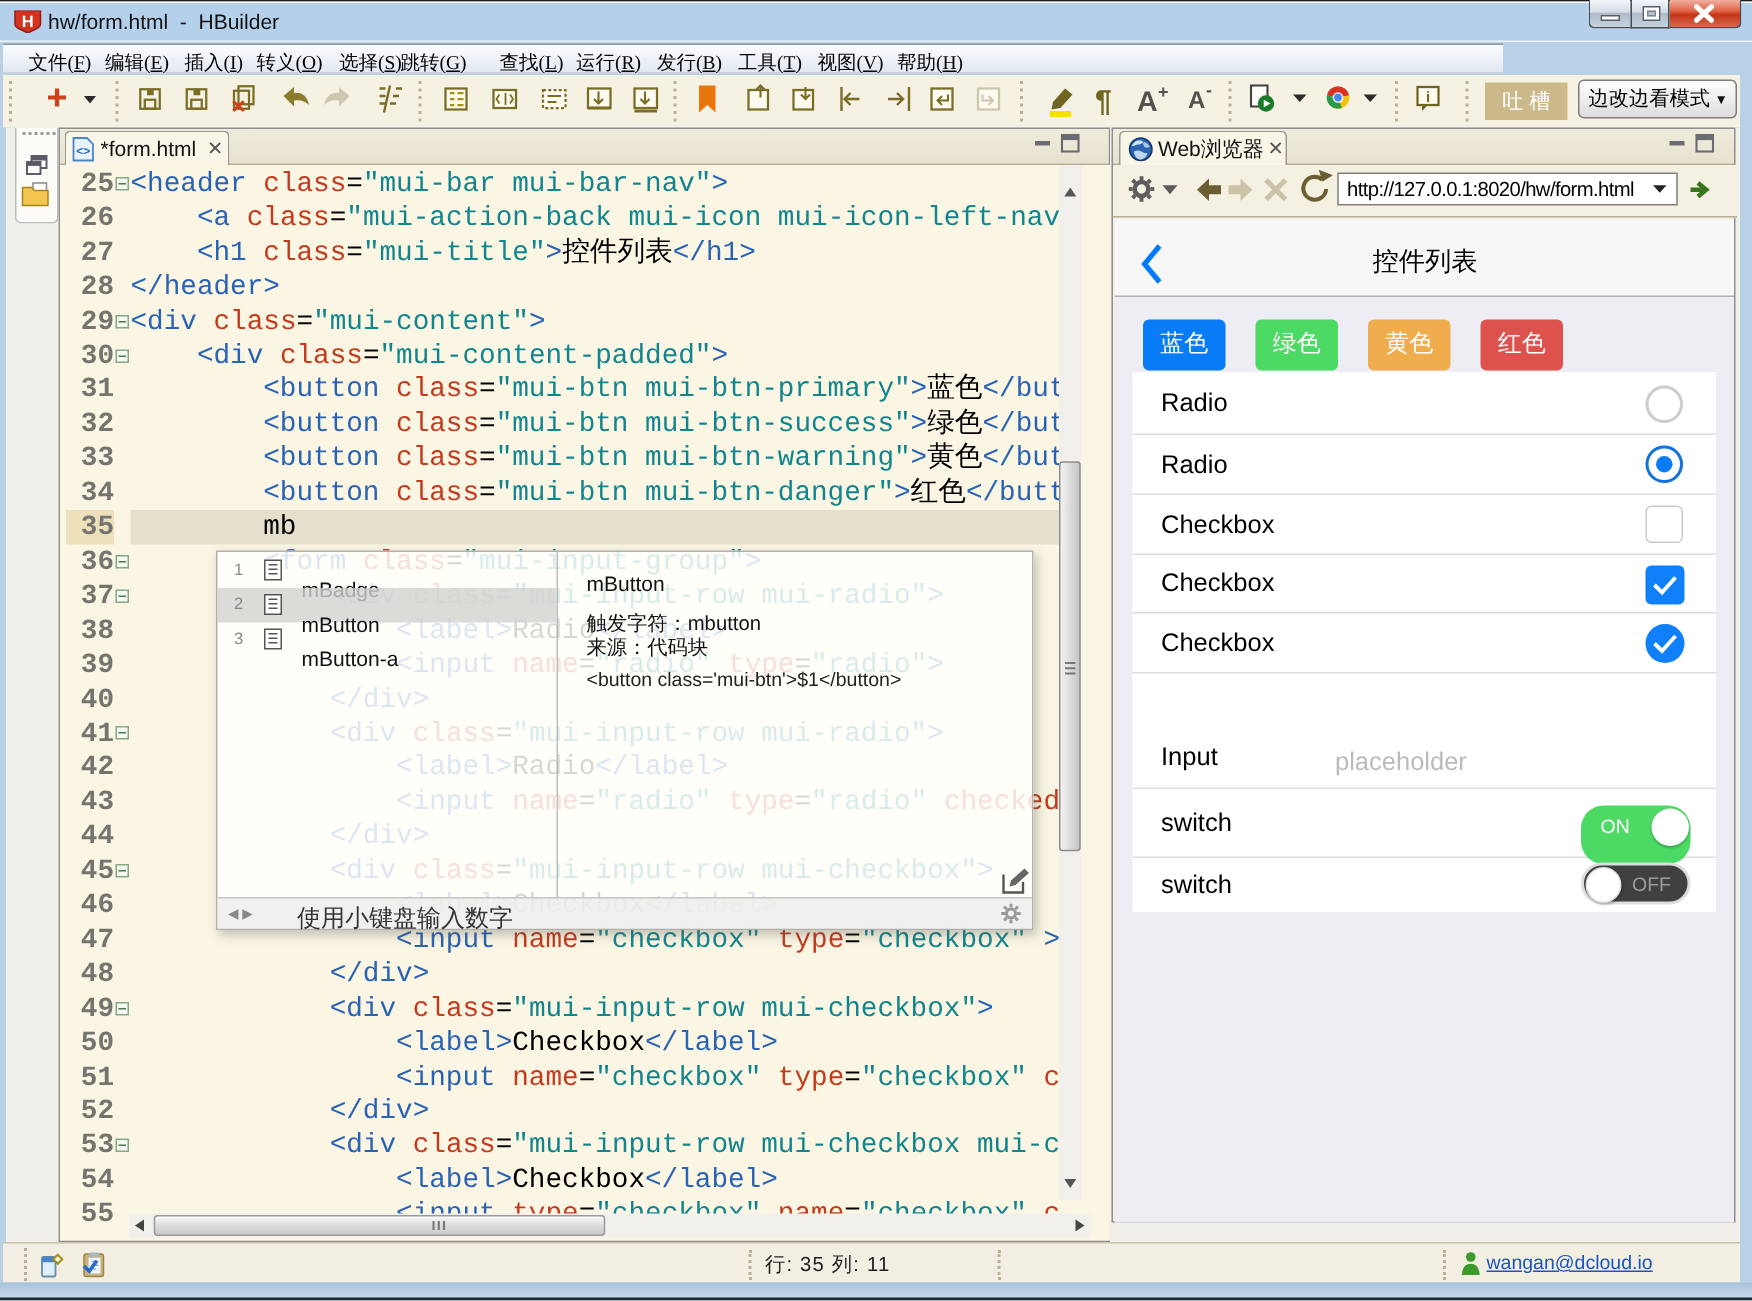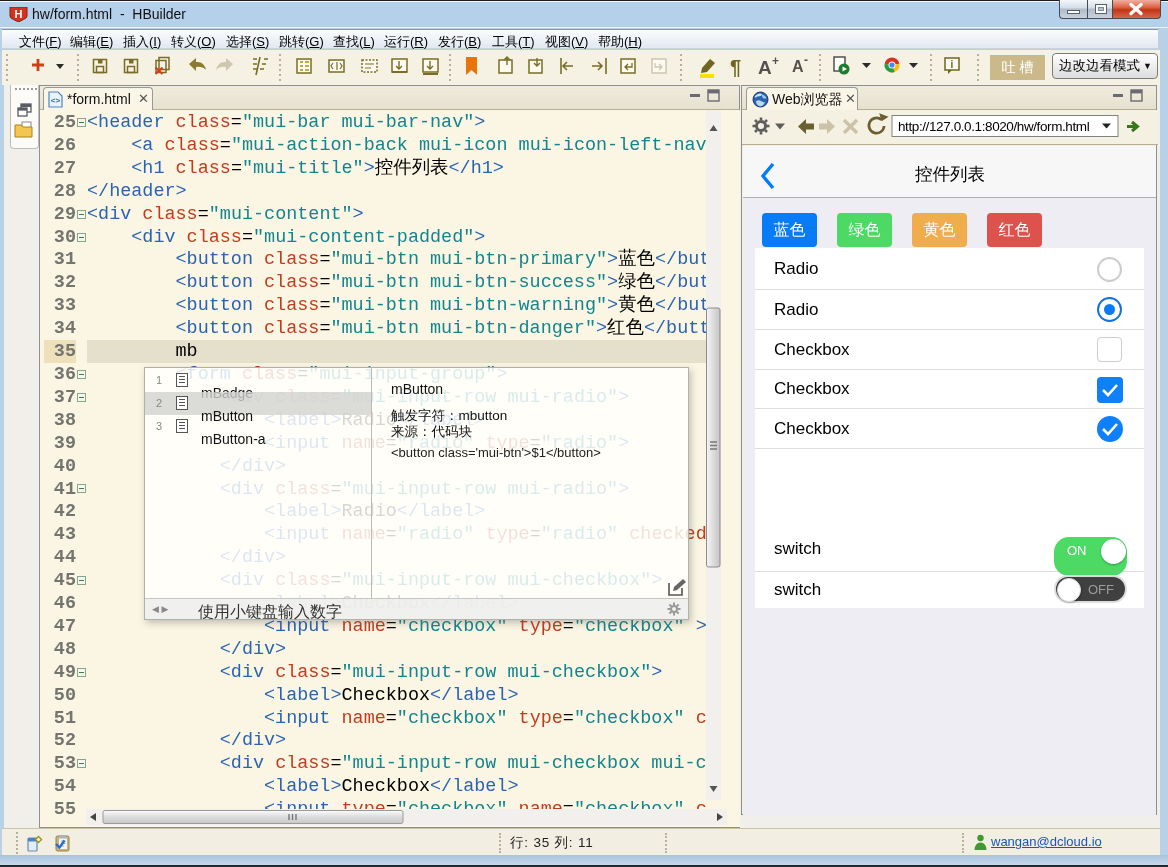--- a/index.html
+++ b/index.html
@@ -10,23 +10,23 @@
   background:#b5d0ea; border-top:1px solid #f8fbfe; border-bottom:1px solid #eef4fa; }
 #title-text { position:absolute; left:32px; top:6px; font-size:14px; color:#111; }
 
 #winbtns { position:absolute; left:1059px; top:0; width:102px; height:19px; display:flex; }
 .wbtn { height:19px; border:1px solid #474c52; border-top:none; position:relative;
   background:linear-gradient(#f4f7fa 0%,#d3dce6 45%,#b0bcca 50%,#c7d2de 100%); }
 .wbtn.min { width:28px; border-right:none; border-radius:0 0 0 4px; }
 .wbtn.max { width:26px; }
 .wbtn.close { width:48px; border-left:none; border-radius:0 0 4px 0;
   background:linear-gradient(#f0b0a0 0%,#e06448 40%,#c33516 55%,#d6684c 100%); }
-#menubar { position:absolute; left:2px; top:29px; width:1156px; height:20px;
+#menubar { position:absolute; left:2px; top:29px; width:1000px; height:20px;
   background:linear-gradient(#fbfcfe,#e2e8f1); border-top:1px solid #8a96a2; border-bottom:1px solid #cdd2da;
-  font-size:13px; color:#000; }
+  font-size:13px; color:#000;font-family:Liberation Serif, serif; }
 #menubar span.mi { position:absolute; top:3px; }
 #toolbar { position:absolute; left:2px; top:50px; width:1158px; height:35px; background:#f6f2e3; }
 #workspace { position:absolute; left:4px; top:85px; width:1156px; height:743px; background:#f0efe9; }
 #statusbar { position:absolute; left:2px; top:828px; width:1158px; height:27px;
   background:#f2efe2; border-top:1px solid #cac3aa; font-size:13px; color:#222; }
 #frame-bottom { position:absolute; left:0; top:855px; width:1168px; height:12px;
   background:linear-gradient(#a9c3dc,#c4d8ea); border-bottom:2px solid #23282e; }
 
 #editorpanel { position:absolute; left:35px; top:0; width:701px; height:743px;
   border:1px solid #8f8f8f; background:#fbf6e3; }
@@ -104,21 +104,21 @@
         <path d="M18 4.5 L28 13.5 M28 4.5 L18 13.5" stroke="#fff" stroke-width="3.4" fill="none" stroke-linecap="round"></path>
       </svg>
     </div>
 </div>
 <div id="menubar">
   <span class="mi" style="left:17px">文件(<u>F</u>)</span>
   <span class="mi" style="left:68px">编辑(<u>E</u>)</span>
   <span class="mi" style="left:121px">插入(<u>I</u>)</span>
   <span class="mi" style="left:169px">转义(<u>O</u>)</span>
   <span class="mi" style="left:224px">选择(<u>S</u>)</span>
-  <span class="mi" style="left:277px">跳转(<u>G</u>)</span>
+  <span class="mi" style="left:265px">跳转(<u>G</u>)</span>
   <span class="mi" style="left:331px">查找(<u>L</u>)</span>
   <span class="mi" style="left:382px">运行(<u>R</u>)</span>
   <span class="mi" style="left:436px">发行(<u>B</u>)</span>
   <span class="mi" style="left:490px">工具(<u>T</u>)</span>
   <span class="mi" style="left:543px">视图(<u>V</u>)</span>
   <span class="mi" style="left:596px">帮助(<u>H</u>)</span>
 </div>
 <div id="toolbar">
   <svg width="1164" height="35" viewBox="0 0 1164 35" font-family="Liberation Sans">
 
@@ -469,20 +469,24 @@
           <span class="ctl" style="top:7px;width:26px;height:26px;border-radius:4px;background:#1080fa;"><svg width="26" height="26" viewBox="0 0 26 26">
                 <path d="M6 13 l5 5 l9 -10" fill="none" stroke="#fff" stroke-width="2.6"></path>
               </svg></span>
           </div>
         <div class="mrow" style="top:161px;height:40px">
             <span class="mlab">Checkbox</span>
           <span class="ctl" style="top:7px;width:26px;height:26px;border-radius:50%;background:#1080fa;"><svg width="26" height="26" viewBox="0 0 26 26">
                 <path d="M6 13 l5 5 l9 -10" fill="none" stroke="#fff" stroke-width="2.6"></path>
               </svg></span>
           </div>
+        <div class="mrow" style="top:237px;height:41px">
+            <span class="mlab">Input</span>
+          <span style="position:absolute;left:135px;top:13px;font-size:17px;color:#bbb;">placeholder</span>
+          </div>
         <div class="mrow" style="top:278px;height:46px">
             <span class="mlab">switch</span>
           <span style="position:absolute;left:299px;top:11px;width:73px;height:39px;border-radius:15px;background:#4cd964;">
             <span style="position:absolute;left:13px;top:6px;font-size:13px;color:#fff;">ON</span>
             <span style="position:absolute;right:1.5px;top:1.5px;width:25px;height:25px;border-radius:50%;background:#fff;box-shadow:0 1px 2px rgba(0,0,0,0.3)"></span>
             </span>
           </div>
         <div class="mrow" style="top:324px;height:36px;border-bottom:none">
             <span class="mlab">switch</span>
           <span style="position:absolute;left:299px;top:3px;width:73px;height:28px;border-radius:15px;background:#404040;border:2px solid #ddd;">

